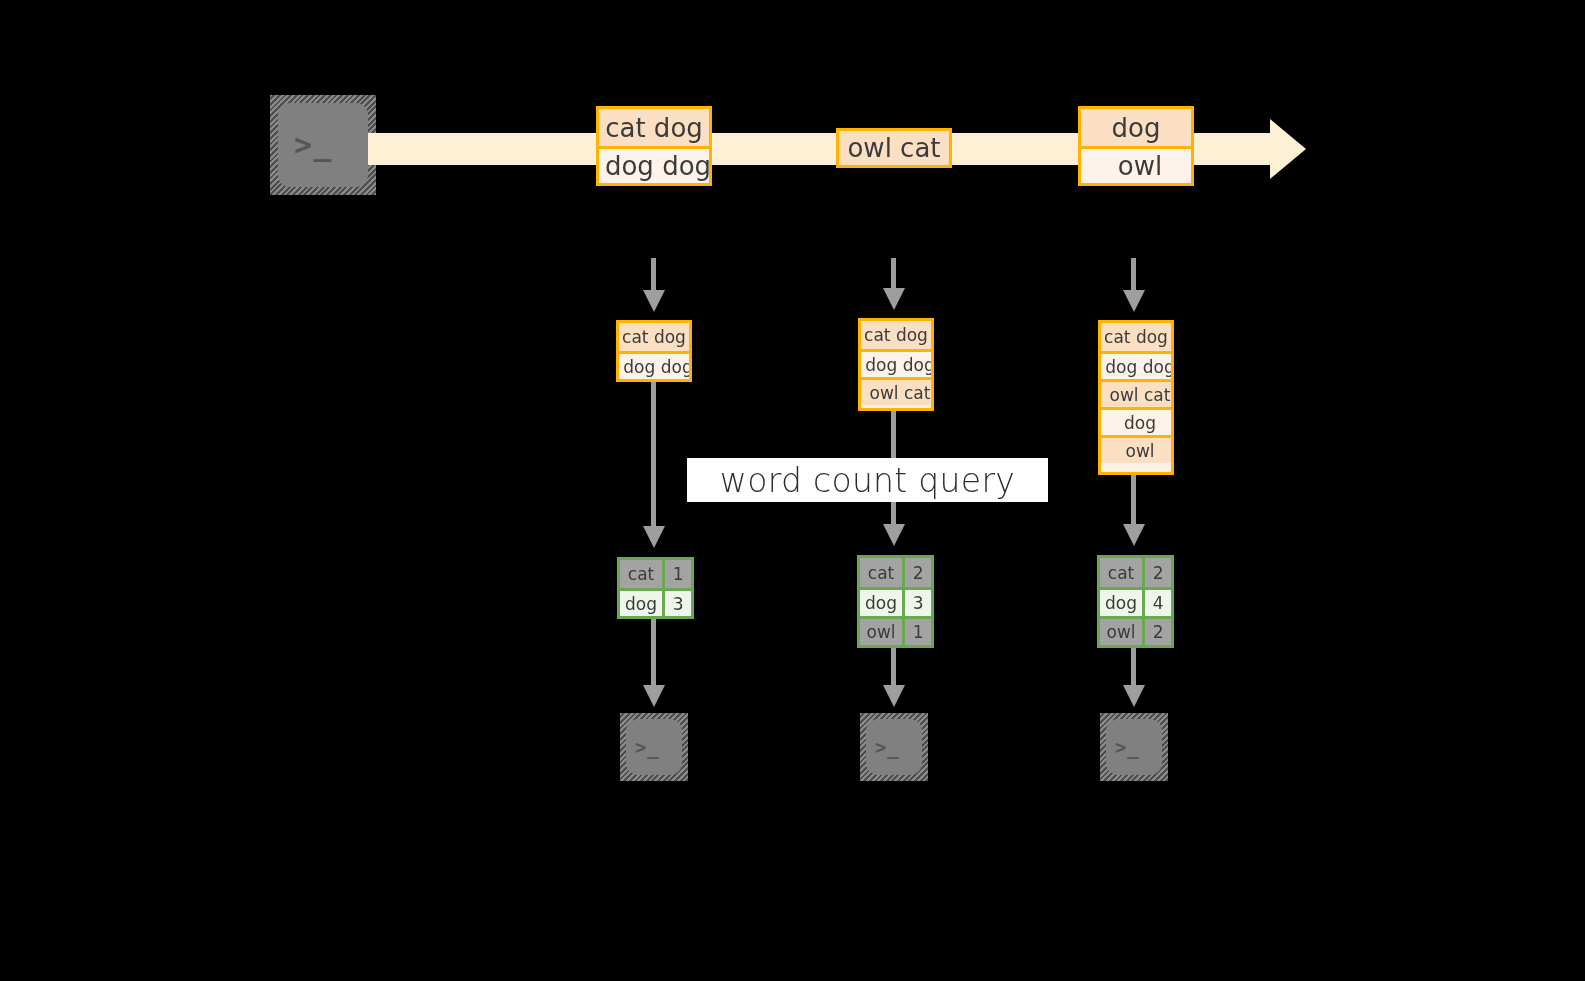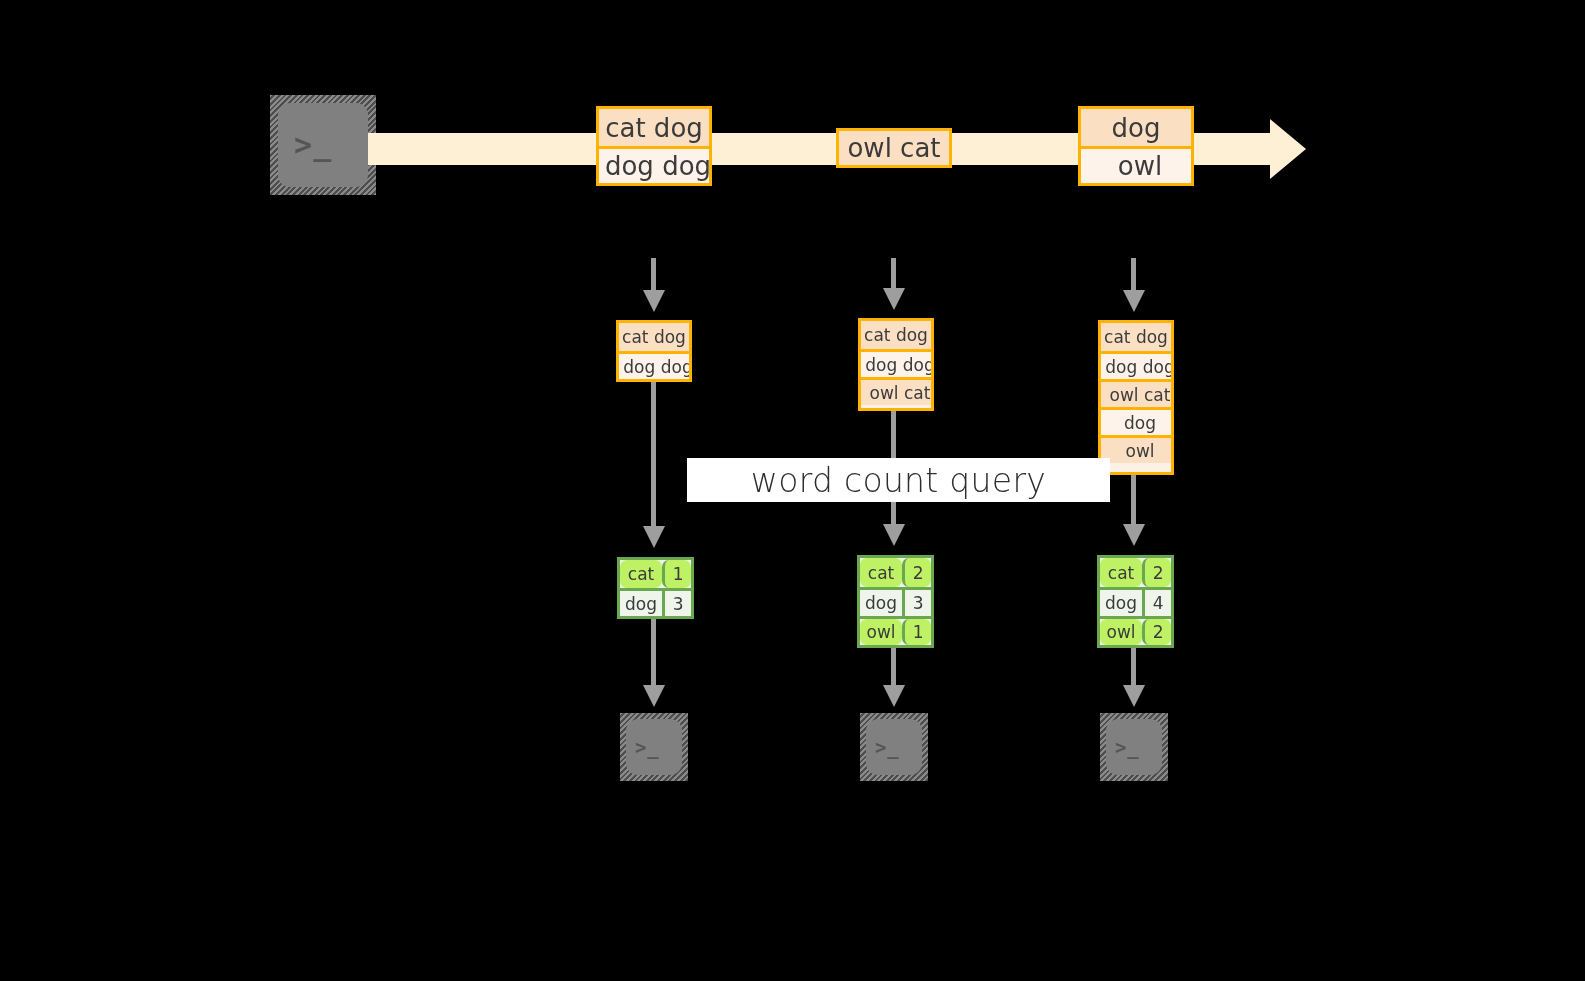--- a/index.html
+++ b/index.html
@@ -105,21 +105,21 @@
   .gkey, .gval {
     box-sizing: border-box;
     display: flex;
     align-items: center;
     justify-content: center;
     color: #3b3b3b;
     white-space: nowrap;
   }
   .gkey { width: 44px; }
   .gval { width: 30px; border-left: 3px solid #6aa84f; }
-  .grow.dark  .gkey, .grow.dark  .gval { background: #bef264; border-radius: 7px; }
+  .grow.dark  .gkey, .grow.dark  .gval { background: #a3a3a3; }
   .grow.light .gkey, .grow.light .gval { background: #f0f5ec; }
 
   
   .vline {
     position: absolute;
     background: #9e9e9e;
     width: 5px;
   }
   .vline.dashed {
     background: none;
@@ -277,17 +277,17 @@
 
   <div class="vline" style="left:1131px; top:648px; height:39px;"></div>
   <div class="vhead" style="left:1123px; top:685px;"></div>
 
   <div class="term" style="left:1100px; top:713px; width:68px; height:68px;">
     <div class="term-inner" style="left:6px; top:6px; right:6px; bottom:6px;">
       <span class="term-glyph" style="font-size:19px; margin-left:9px;">&gt;_</span>
     </div>
   </div>
 
-  <div class="band" style="left:687px; top:458px; width:423px; height:44px;">
+  <div class="band" style="left:687px; top:458px; width:361px; height:44px;">
     <span>word count query</span>
   </div>
 
 </div>
 
 </body></html>

